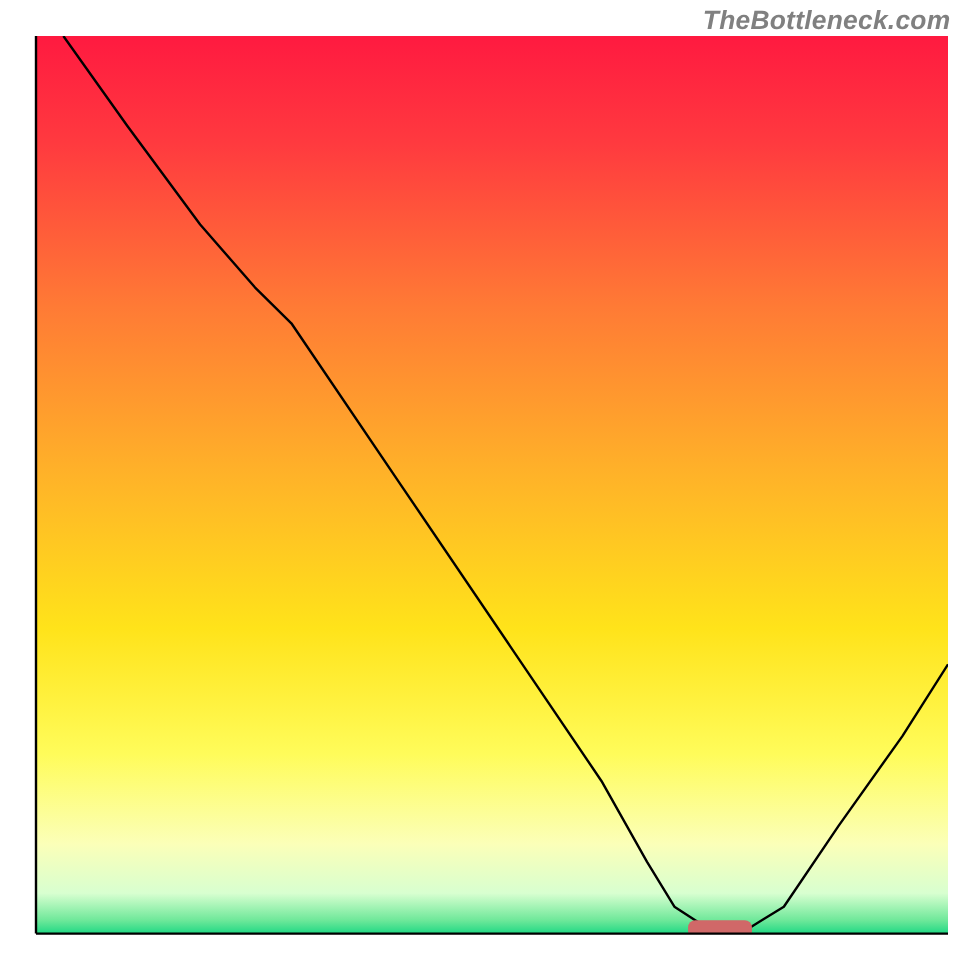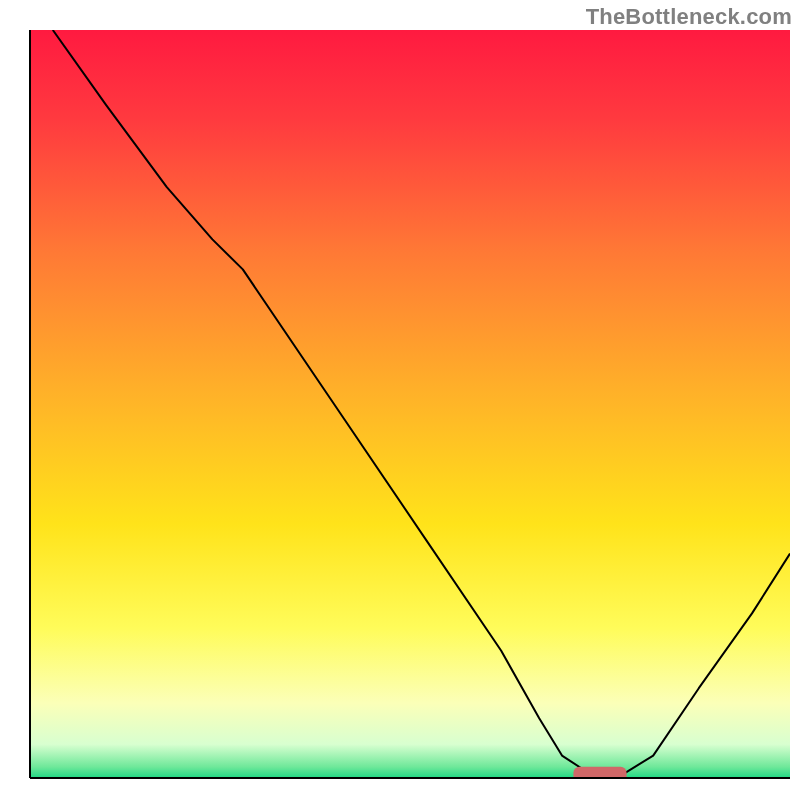--- a/index.html
+++ b/index.html
@@ -16,20 +16,21 @@
     height: 800px;
   }
   .watermark {
     position: absolute;
     top: 4px;
     right: 8px;
     font-size: 22px;
     font-weight: 600;
     color: #808080;
     letter-spacing: 0.2px;
+    font-style: italic;
   }
   svg.chart {
     position: absolute;
     top: 0;
     left: 0;
   }
 </style>
 </head>
 <body>
 

